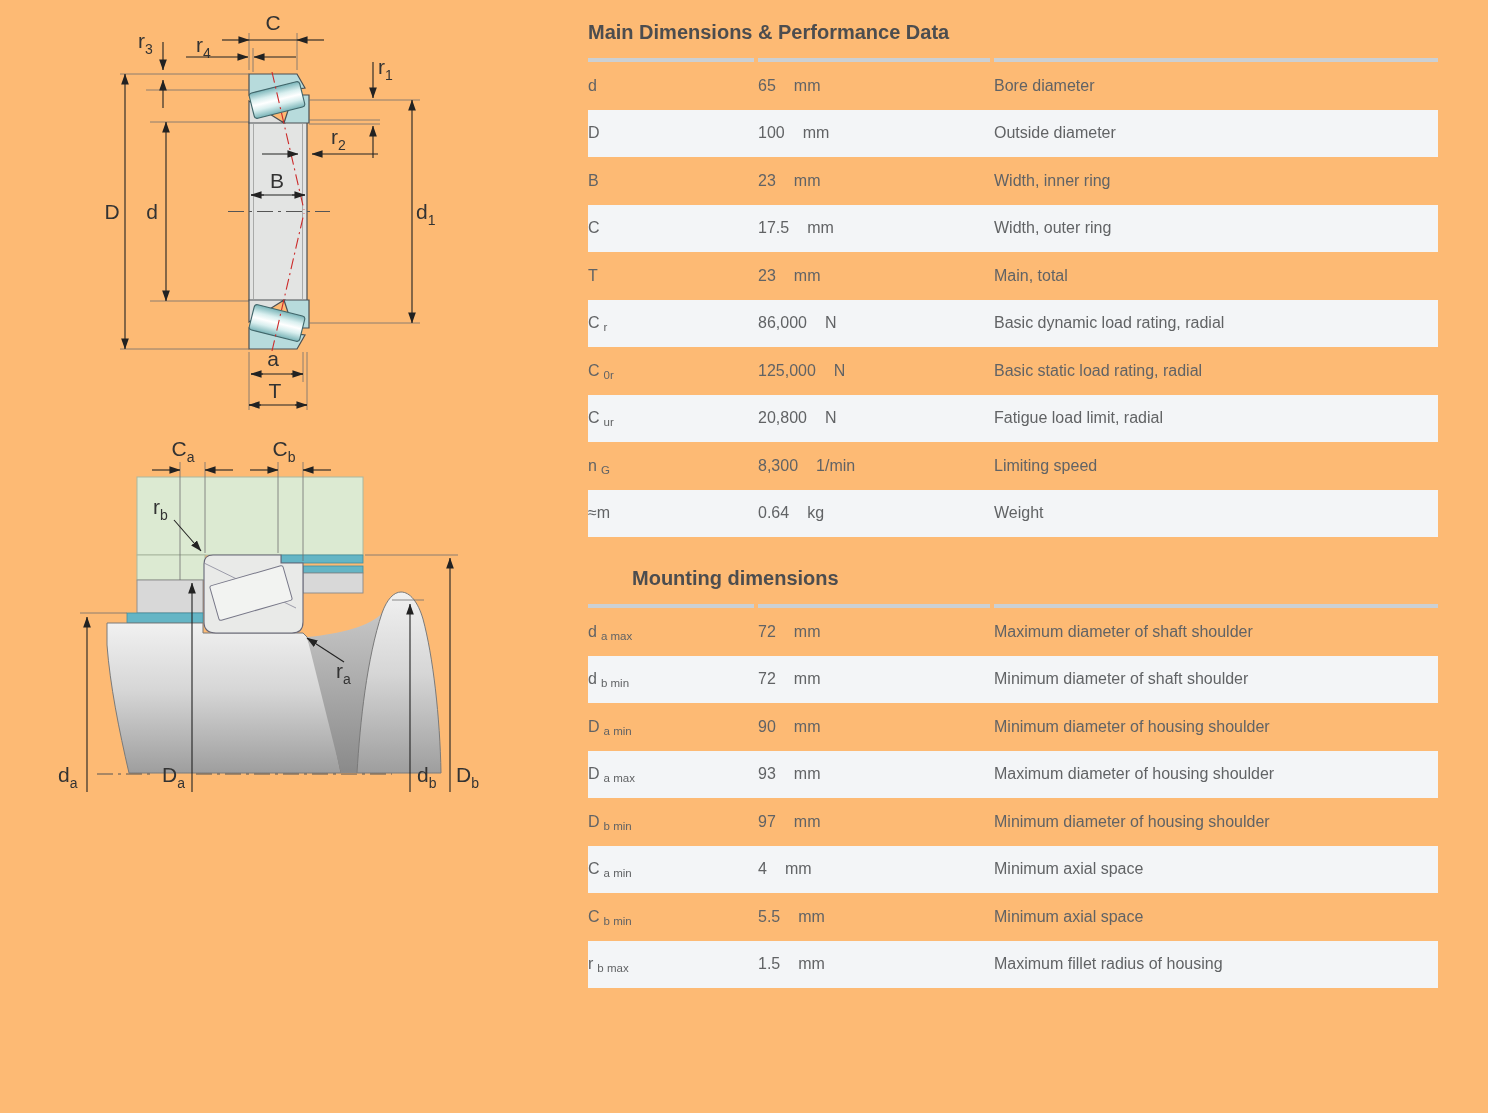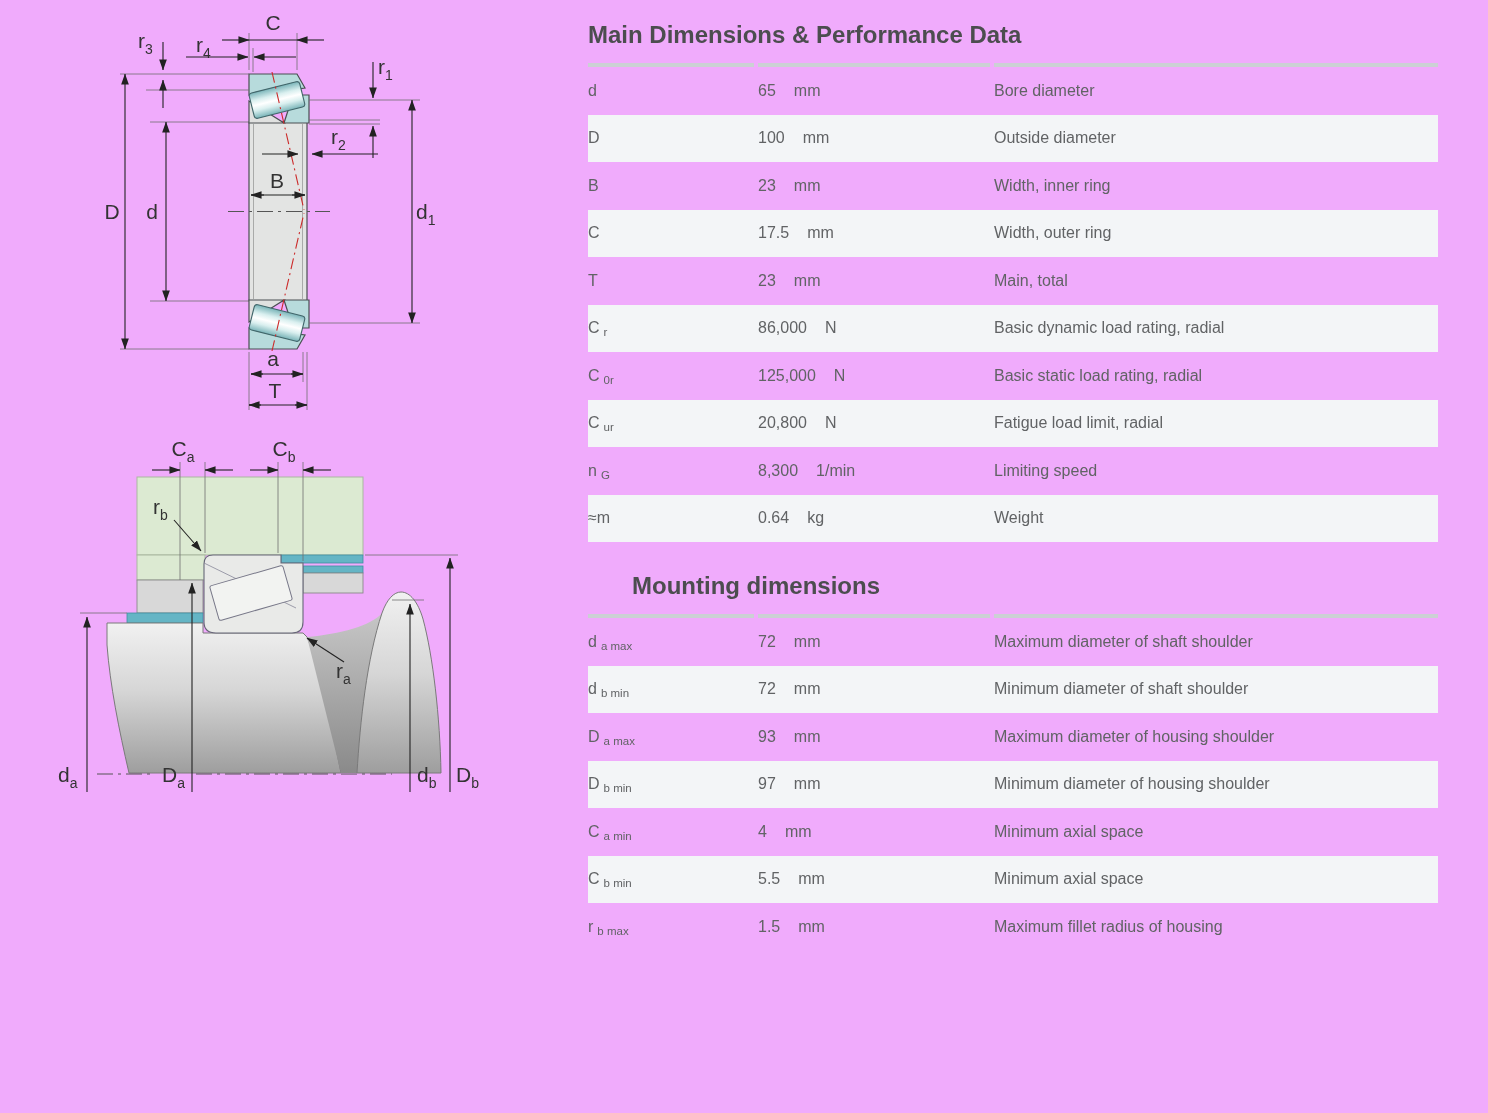--- a/index.html
+++ b/index.html
@@ -1,31 +1,31 @@
 <!DOCTYPE html>
 <html><head>
 <meta charset="utf-8">
 <style>
   html,body{margin:0;padding:0;background:#fff;}
-  .page{position:relative;width:1488px;height:1113px;background:#f0abfc;overflow:hidden;
+  .page{position:relative;width:1488px;height:1113px;background:#fdba74;overflow:hidden;
         font-family:"Liberation Sans","DejaVu Sans",sans-serif;}
   .diagrams svg{position:absolute;left:0;}
   #svg-top{top:0;}
   #svg-bottom{top:430px;}
   svg text{font-family:"Liberation Sans","DejaVu Sans",sans-serif;fill:#333;}
   .dimlbl{font-size:21px;}
   .dimsub{font-size:14px;}
   .dim{stroke:#222;stroke-width:1.1;fill:none;}
   .ext{stroke:#6e6e6e;stroke-width:0.8;fill:none;}
   .outline{stroke:#4a4f52;stroke-width:1.2;}
   .redaxis{stroke:#cc2a2a;stroke-width:1.1;stroke-dasharray:11 4 2 4;fill:none;}
   .centerline{stroke:#555;stroke-width:1;stroke-dasharray:16 5 3 5;fill:none;}
 
   .tables{position:absolute;left:588px;top:0;width:850px;}
-  .tablesec h2{margin:0;padding:0;font-size:24px;font-weight:bold;color:#4c4d4f;}
+  .tablesec h2{margin:0;padding:0;font-size:20px;font-weight:bold;color:#4c4d4f;}
   .sec1 h2{padding-top:21px;}
   .sec2 h2{padding-top:30px;margin-left:44px;}
   .headbar{display:flex;gap:4px;height:4px;margin-top:14px;}
   .headbar .seg{background:#cbd0d4;height:4px;}
   .seg.s1{flex:0 0 166px;}
   .seg.s2{flex:0 0 232px;}
   .seg.s3{flex:1 1 auto;}
   table.spec{border-collapse:collapse;width:100%;table-layout:fixed;}
   table.spec td{height:47.5px;padding:0;font-size:16px;color:#616365;vertical-align:middle;}
   table.spec tr:nth-of-type(even){background:#f3f5f7;}
@@ -314,20 +314,25 @@
               <td class="c-val"><span>72</span><span class="unit">mm</span></td>
               <td class="c-desc"><span>Maximum diameter of shaft shoulder</span></td>
             </tr>
 
             <tr>
               <td class="c-sym"><span>d</span><span class="sub">b min</span></td>
               <td class="c-val"><span>72</span><span class="unit">mm</span></td>
               <td class="c-desc"><span>Minimum diameter of shaft shoulder</span></td>
             </tr>
 
+            <tr>
+              <td class="c-sym"><span>D</span><span class="sub">a min</span></td>
+              <td class="c-val"><span>90</span><span class="unit">mm</span></td>
+              <td class="c-desc"><span>Minimum diameter of housing shoulder</span></td>
+            </tr>
 
             <tr>
               <td class="c-sym"><span>D</span><span class="sub">a max</span></td>
               <td class="c-val"><span>93</span><span class="unit">mm</span></td>
               <td class="c-desc"><span>Maximum diameter of housing shoulder</span></td>
             </tr>
 
             <tr>
               <td class="c-sym"><span>D</span><span class="sub">b min</span></td>
               <td class="c-val"><span>97</span><span class="unit">mm</span></td>

